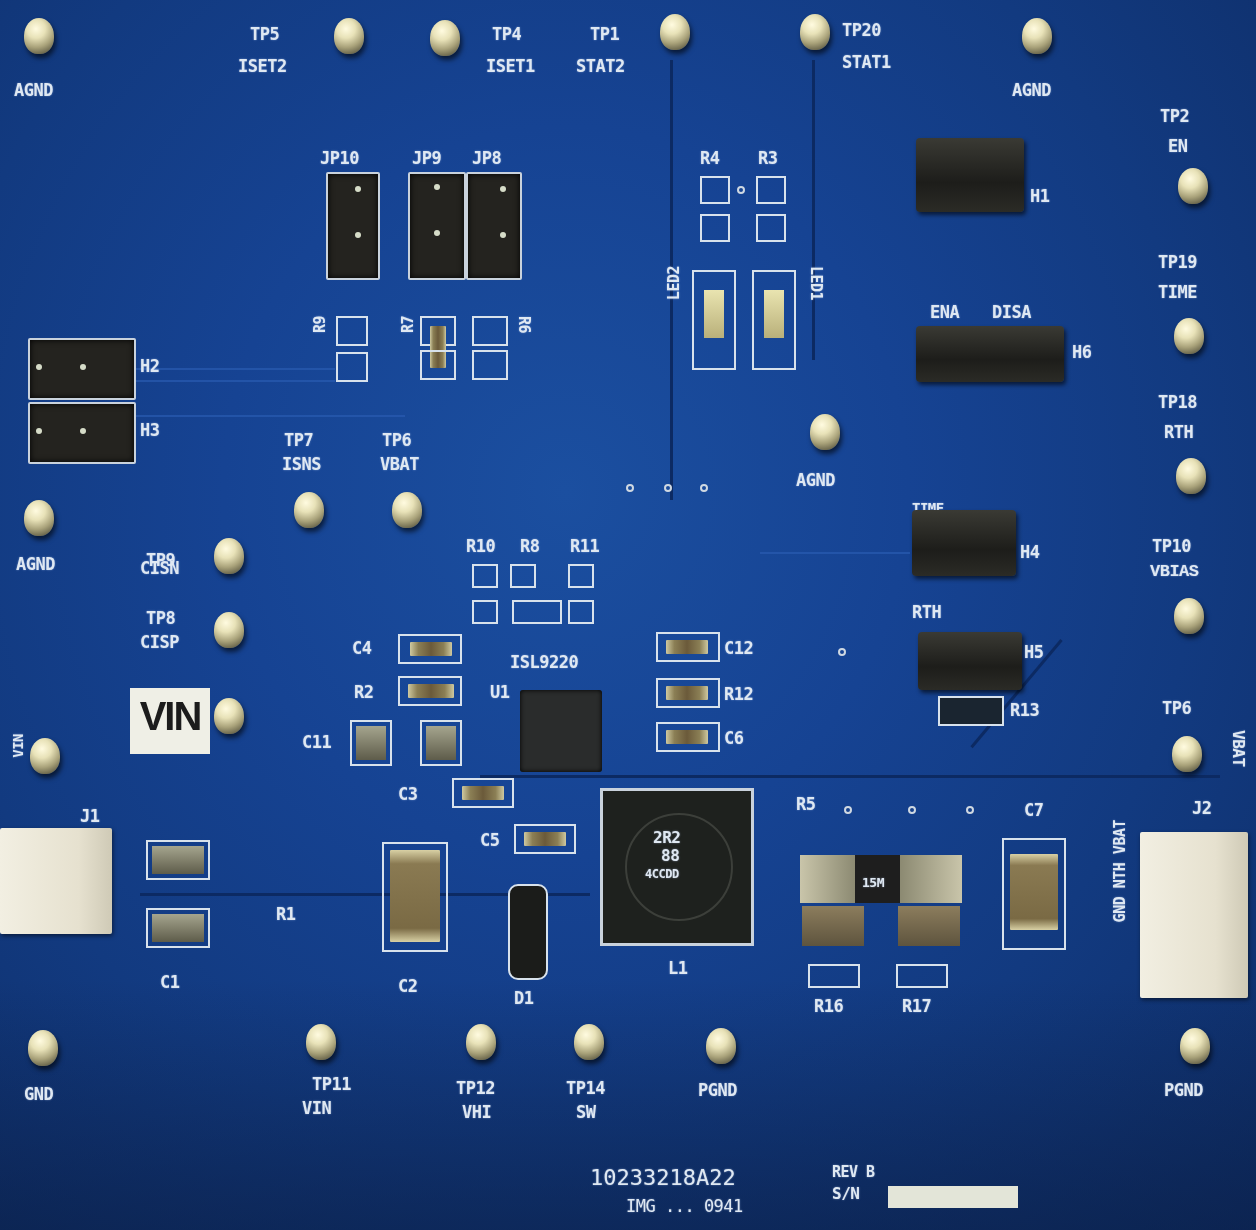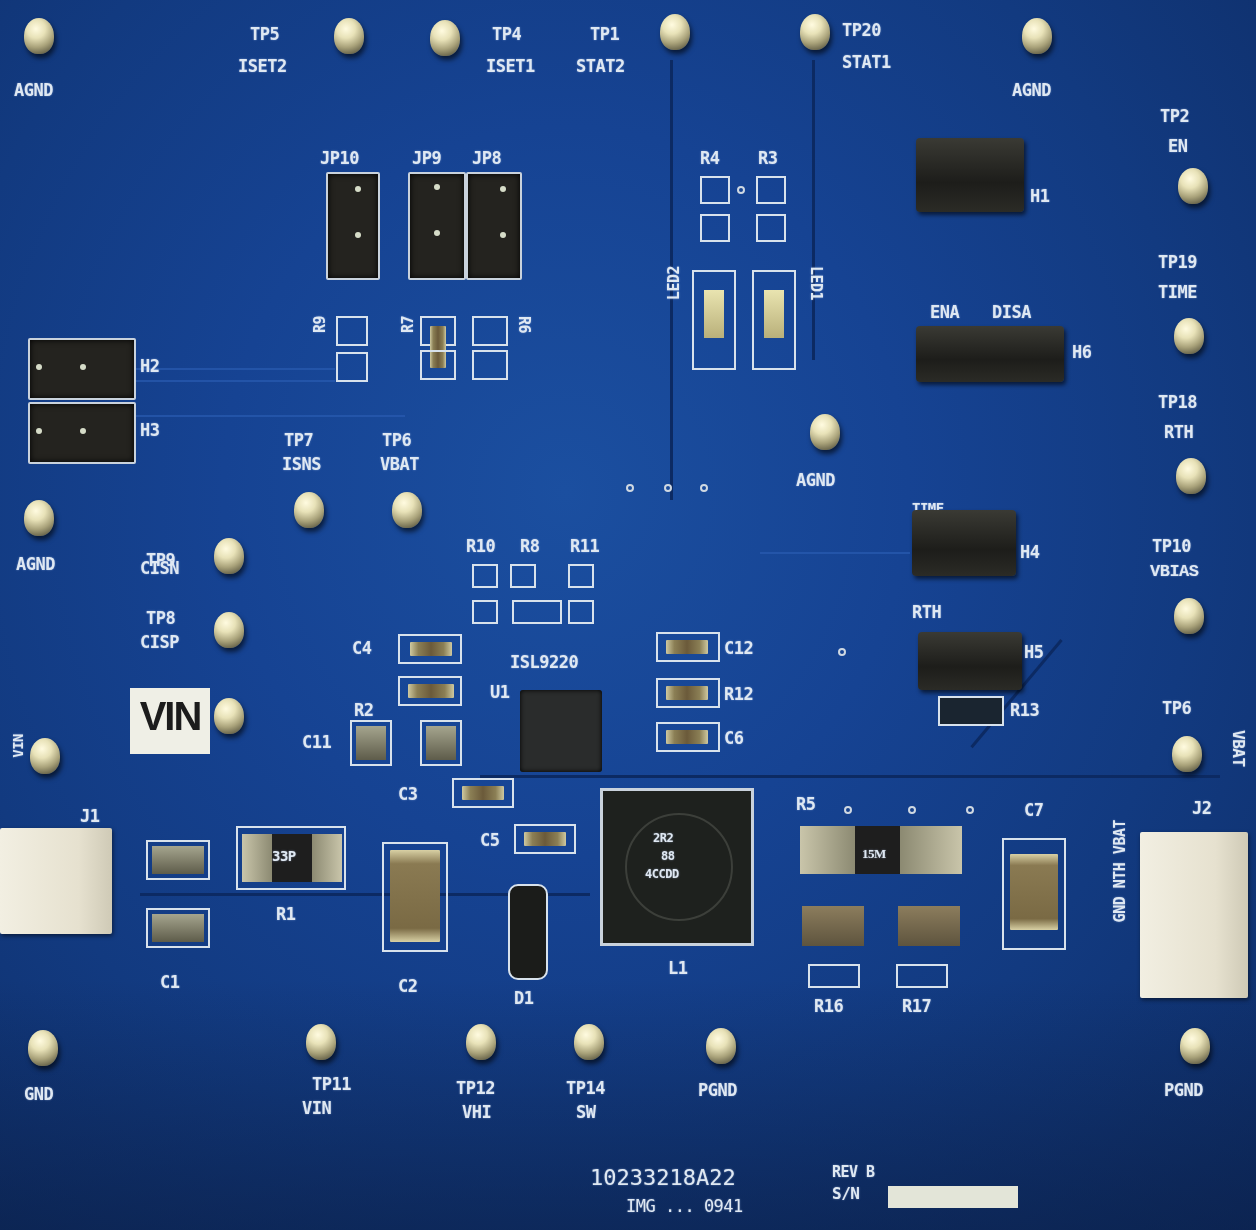--- a/index.html
+++ b/index.html
@@ -189,21 +189,21 @@
   <div class="pad" style="left:510px;top:564px;width:26px;height:24px;"></div>
   <div class="pad" style="left:568px;top:564px;width:26px;height:24px;"></div>
   <div class="pad" style="left:472px;top:600px;width:26px;height:24px;"></div>
   <div class="pad" style="left:512px;top:600px;width:50px;height:24px;"></div>
   <div class="pad" style="left:568px;top:600px;width:26px;height:24px;"></div>
 
   <div class="silk" style="left:352px;top:638px;">C4</div>
   <div class="pad" style="left:398px;top:634px;width:64px;height:30px;">
     <div class="smd" style="left:10px;top:6px;width:42px;height:14px;"></div>
   </div>
-  <div class="silk" style="left:354px;top:700px;">R2</div>
+  <div class="silk" style="left:354px;top:682px;">R2</div>
   <div class="pad" style="left:398px;top:676px;width:64px;height:30px;">
     <div class="smd" style="left:8px;top:6px;width:46px;height:14px;"></div>
   </div>
   <div class="silk" style="left:302px;top:732px;">C11</div>
   <div class="pad" style="left:350px;top:720px;width:42px;height:46px;">
     <div class="metal" style="left:4px;top:4px;width:30px;height:34px;"></div>
   </div>
   <div class="pad" style="left:420px;top:720px;width:42px;height:46px;">
     <div class="metal" style="left:4px;top:4px;width:30px;height:34px;"></div>
   </div>
@@ -247,51 +247,47 @@
   <div class="connector" style="left:0px;top:828px;width:112px;height:106px;"></div>
 
   <div class="pad" style="left:146px;top:840px;width:64px;height:40px;">
     <div class="metal" style="left:4px;top:4px;width:52px;height:28px;"></div>
   </div>
   <div class="pad" style="left:146px;top:908px;width:64px;height:40px;">
     <div class="metal" style="left:4px;top:4px;width:52px;height:28px;"></div>
   </div>
   <div class="silk" style="left:160px;top:972px;">C1</div>
 
-  <div class="pad" style="left:236px;top:826px;width:110px;height:64px;">
-    <div class="metal" style="left:4px;top:6px;width:100px;height:48px;background:linear-gradient(90deg,#c9c5aa,#8c8a72 30%,#1e1e1e 30%,#1e1e1e 70%,#8c8a72 70%,#c9c5aa);"></div>
-    <div class="silk" style="left:34px;top:18px;font-size:14px;">33P</div>
-  </div>
   <div class="silk" style="left:276px;top:904px;">R1</div>
 
   <div class="pad" style="left:382px;top:842px;width:66px;height:110px;">
     <div class="smd" style="left:6px;top:6px;width:50px;height:92px;background:linear-gradient(180deg,#d8d0a4,#8a7a52 15%,#7a6a44 85%,#d8d0a4);"></div>
   </div>
   <div class="silk" style="left:398px;top:976px;">C2</div>
 
   <div class="silk" style="left:480px;top:830px;">C5</div>
   <div class="pad" style="left:514px;top:824px;width:62px;height:30px;">
     <div class="smd" style="left:8px;top:6px;width:42px;height:14px;"></div>
   </div>
   <div class="pad" style="left:508px;top:884px;width:40px;height:96px;border-radius:10px;background:#1b1c1a;"></div>
   <div class="silk" style="left:514px;top:988px;">D1</div>
 
   <div class="inductor" style="left:600px;top:788px;width:154px;height:158px;">
     <div style="position:absolute;left:22px;top:22px;width:104px;height:104px;border-radius:50%;border:2px solid #3c3f3a;"></div>
-    <div class="silk" style="left:50px;top:40px;font-size:12px;line-height:14px;">2R2</div>
-    <div class="silk" style="left:58px;top:58px;font-size:12px;line-height:14px;">88</div>
+    <div class="silk" style="left:50px;top:40px;font-size:16px;line-height:14px;">2R2</div>
+    <div class="silk" style="left:58px;top:58px;font-size:16px;line-height:14px;">88</div>
     <div class="silk" style="left:42px;top:76px;font-size:12px;line-height:14px;">4CCDD</div>
   </div>
   <div class="silk" style="left:668px;top:958px;">L1</div>
 
   <div class="silk" style="left:796px;top:794px;">R5</div>
   <div class="via" style="left:844px;top:806px;"></div>
   <div class="via" style="left:908px;top:806px;"></div>
   <div class="via" style="left:966px;top:806px;"></div>
-  <div class="metal" style="left:800px;top:826px;width:162px;height:48px;background:linear-gradient(90deg,#c9c5aa,#8c8a72 34%,#1e1e1e 34%,#1e1e1e 62%,#8c8a72 62%,#c9c5aa);font-family:Liberation Serif, serif;">
+  <div class="metal" style="left:800px;top:855px;width:162px;height:48px;background:linear-gradient(90deg,#c9c5aa,#8c8a72 34%,#1e1e1e 34%,#1e1e1e 62%,#8c8a72 62%,#c9c5aa);">
     <div class="silk" style="left:62px;top:18px;font-size:13px;">15M</div>
   </div>
   <div class="metal" style="left:802px;top:906px;width:62px;height:40px;background:linear-gradient(180deg,#8c7d5d,#5e543e);"></div>
   <div class="metal" style="left:898px;top:906px;width:62px;height:40px;background:linear-gradient(180deg,#8c7d5d,#5e543e);"></div>
 
   <div class="pad" style="left:808px;top:964px;width:52px;height:24px;"></div>
   <div class="silk" style="left:814px;top:996px;">R16</div>
   <div class="pad" style="left:896px;top:964px;width:52px;height:24px;"></div>
   <div class="silk" style="left:902px;top:996px;">R17</div>
 

